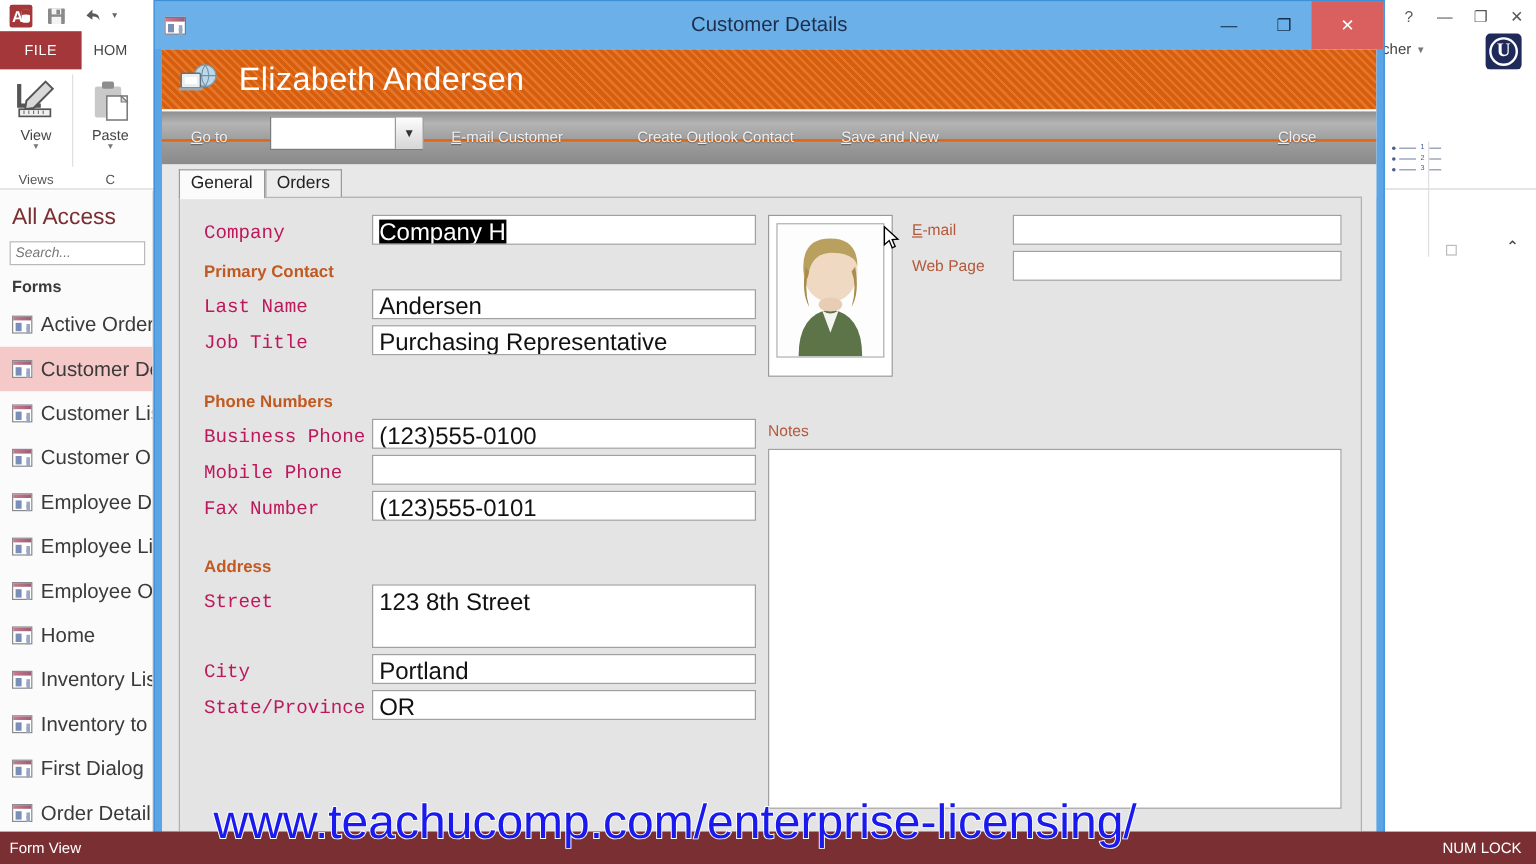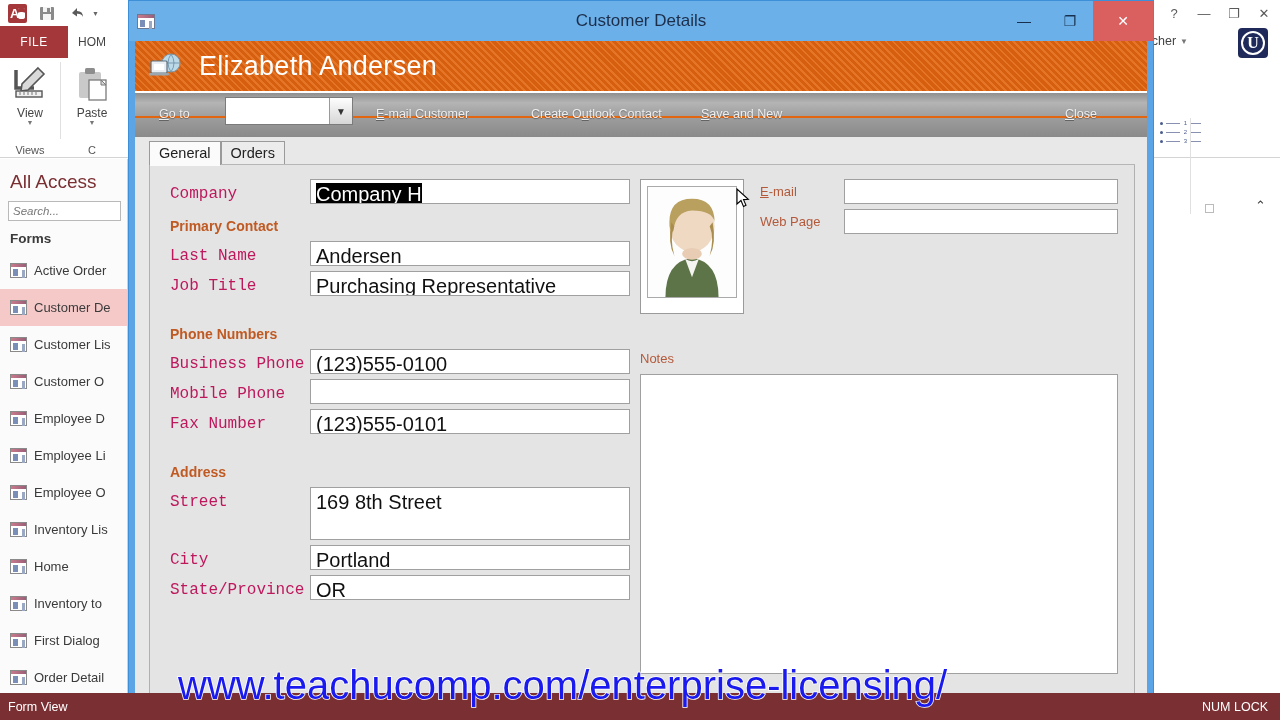--- a/index.html
+++ b/index.html
@@ -123,21 +123,21 @@
     border: 1px solid #8a8a8a; position: relative;
   }
   .form-icon::before {
     content:""; position:absolute; left:0; top:0; right:0; height:3px;
     background: linear-gradient(90deg,#c97b8c,#9b5f78);
   }
   .form-icon::after {
     content:""; position:absolute; left:2px; top:5px; width:5px; height:7px;
     background:#7a8fb8; box-shadow: 8px 0 0 -1px #9aa8c4, 8px 3px 0 -1px #9aa8c4;
   }
-  .nav-item-label { font-size: 13px; color: #3a3a3a; }
+  .nav-item-label { font-size: 17px; color: #3a3a3a; }
 
   
   #modal {
     position: absolute; left: 128px; top: 0; width: 1026px; height: 698px;
     background: #5ba4e5; border: 1px solid #3d8fd8;
   }
   .modal-titlebar {
     height: 40px; position: relative; background: #6cb0ea;
     display: flex; align-items: center;
   }
@@ -423,25 +423,25 @@
         <div class="nav-item">
           <div class="form-icon"></div>
           <div class="nav-item-label">Employee Li</div>
         </div>
         <div class="nav-item">
           <div class="form-icon"></div>
           <div class="nav-item-label">Employee O</div>
         </div>
         <div class="nav-item">
           <div class="form-icon"></div>
+          <div class="nav-item-label">Home</div>
+        </div>
+        <div class="nav-item">
+          <div class="form-icon"></div>
           <div class="nav-item-label">Inventory Lis</div>
-        </div>
-        <div class="nav-item">
-          <div class="form-icon"></div>
-          <div class="nav-item-label">Home</div>
         </div>
         <div class="nav-item">
           <div class="form-icon"></div>
           <div class="nav-item-label">Inventory to</div>
         </div>
         <div class="nav-item">
           <div class="form-icon"></div>
           <div class="nav-item-label">First Dialog</div>
         </div>
         <div class="nav-item">
@@ -530,21 +530,21 @@
           </div>
           <div class="frow">
             <div class="flabel">Fax Number</div>
             <div class="fctl">(123)555-0101</div>
           </div>
 
           <div class="section-title" style="margin-top:30px;">Address</div>
 
           <div class="frow">
             <div class="flabel">Street</div>
-            <div class="fctl tall">169 8th Street</div>
+            <div class="fctl tall">123 8th Street</div>
           </div>
           <div class="frow">
             <div class="flabel">City</div>
             <div class="fctl">Portland</div>
           </div>
           <div class="frow">
             <div class="flabel">State/Province</div>
             <div class="fctl">OR</div>
           </div>
         </div>

